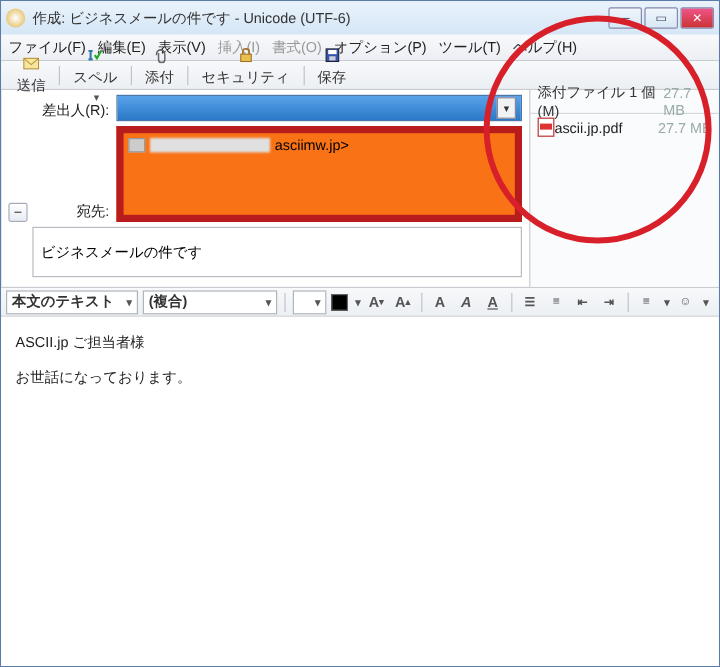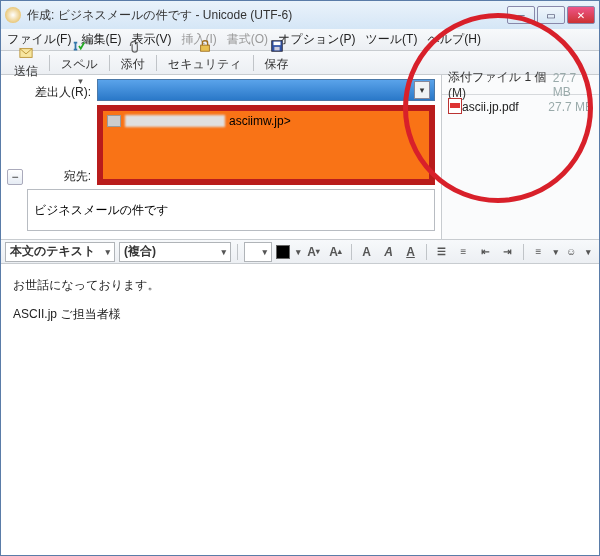--- a/index.html
+++ b/index.html
@@ -206,16 +206,16 @@
     <div class="fbtn sm">⇤</div>
     <div class="fbtn sm">⇥</div>
     <div class="sep"></div>
     <div class="fbtn sm">≡</div>
       <span class="dd">▾</span>
     <div class="fbtn sm">☺</div>
       <span class="dd">▾</span>
   </div>
 
   <div class="body">
+    <p>ASCII.jp  ご担当者様</p>
     <p>お世話になっております。</p>
-    <p>ASCII.jp  ご担当者様</p>
   </div>
 </div>
 
 </body></html>

